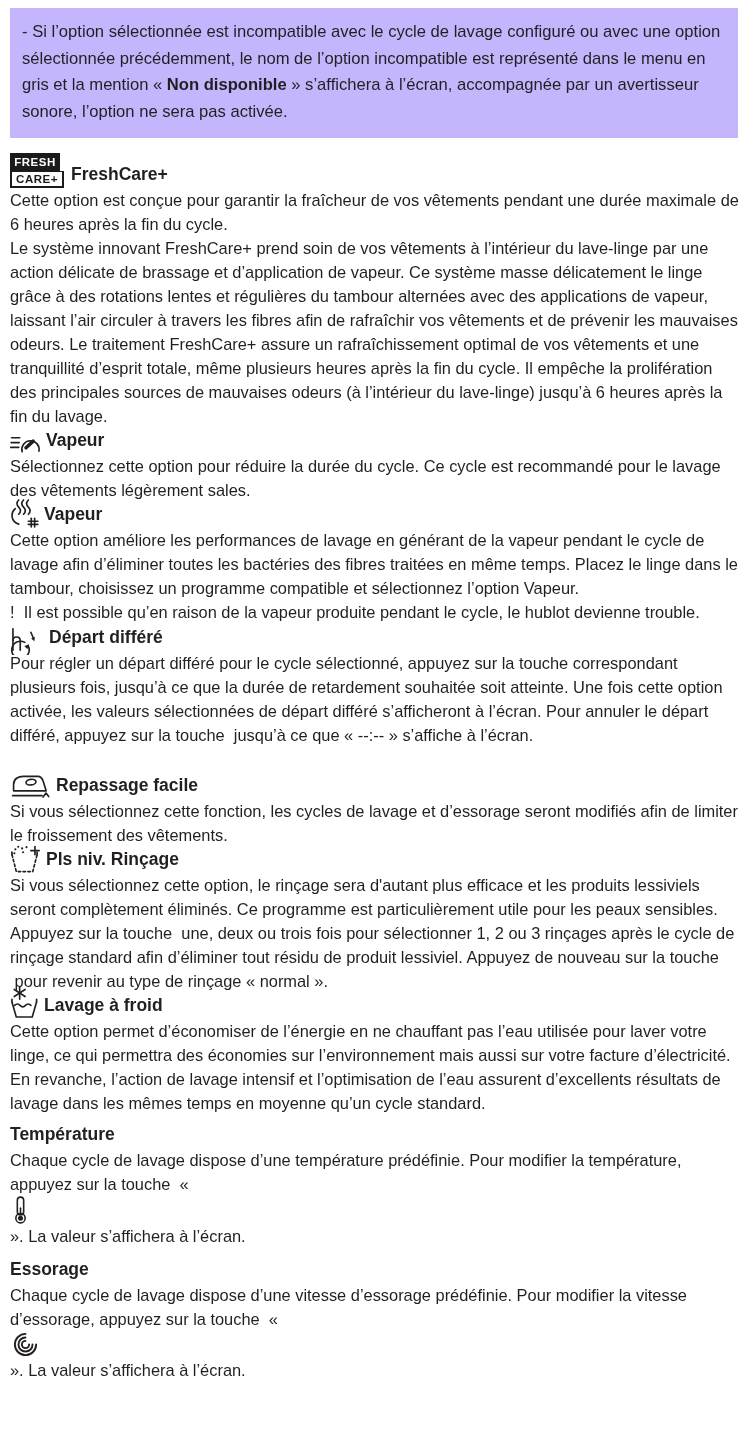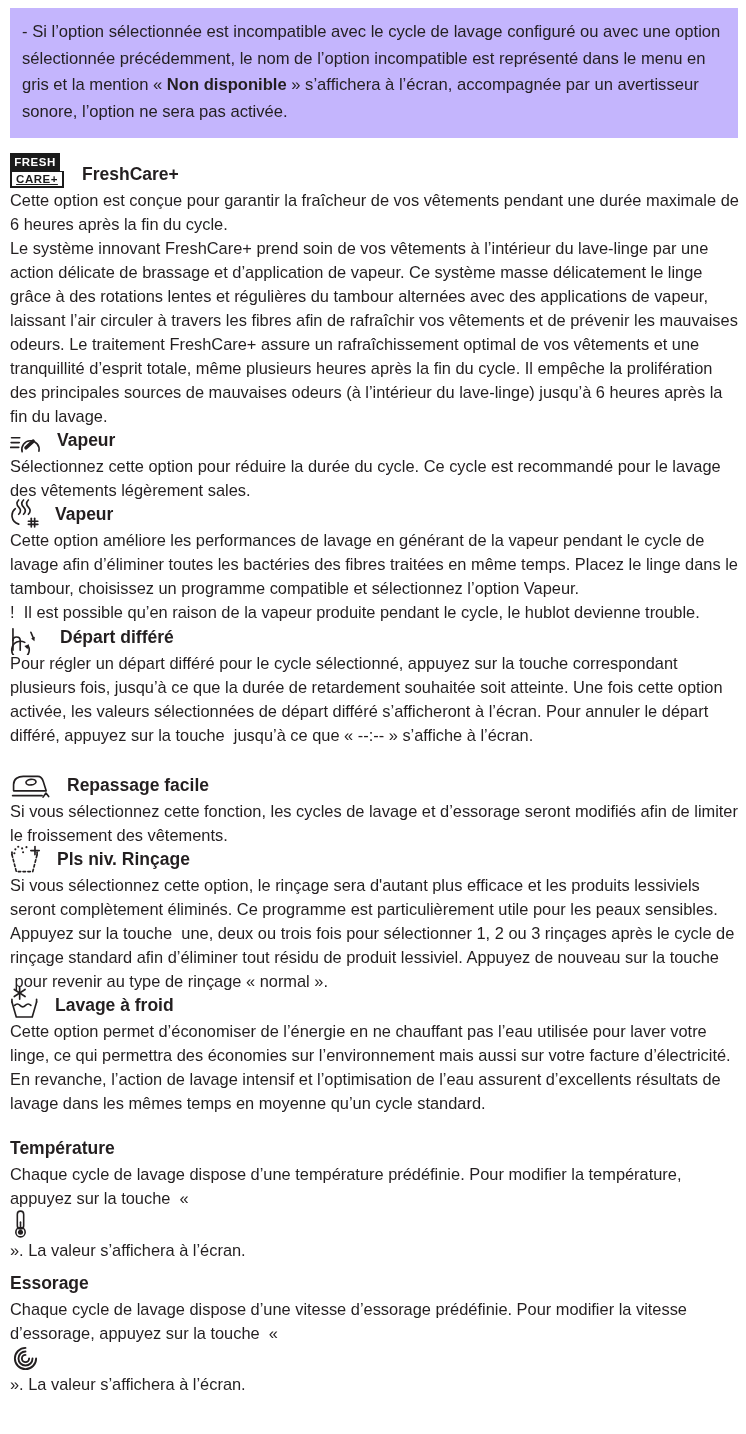--- a/index.html
+++ b/index.html
@@ -1,35 +1,35 @@
 <!DOCTYPE html>
 <html><head>
 <meta charset="utf-8">
 <style>
   html,body{margin:0;padding:0;background:#ffffff;}
   body{width:746px;font-family:"Liberation Sans",sans-serif;color:#231f20;}
   .page{width:746px;height:1434px;box-sizing:border-box;padding:8px 8px 0 10px;overflow:hidden;}
   .notice{background:#c4b5fd;padding:11px 12px 13px 12px;font-size:16.6px;line-height:26.5px;margin-bottom:15px;}
   .notice b{font-weight:bold;}
   p{margin:0;font-size:16.4px;line-height:24px;width:731px;}
-  .heading{display:flex;align-items:flex-end;gap:16px;font-weight:bold;font-size:17.5px;line-height:25px;width:731px;}
+  .heading{display:flex;align-items:flex-end;gap:5px;font-weight:bold;font-size:17.5px;line-height:25px;width:731px;}
   .heading .ttl{padding-bottom:1px;}
   .section{margin:0;}
   .sec-repassage{margin-top:25px;}
-  .sec-temperature{margin-top:21px;}
+  .sec-temperature{margin-top:7px;}
   .sec-essorage{margin-top:9px;}
   svg.gl{display:block;}
   svg.gl *{stroke:#231f20;fill:none;stroke-width:1.7;stroke-linecap:round;stroke-linejoin:round;}
   svg.gl .fl{fill:#231f20;stroke:none;}
   svg.gl .thick{stroke-width:3.6;}
   
   .badge{width:54px;margin-right:2px;}
   .badge div{box-sizing:border-box;text-align:center;font-weight:bold;font-size:11.5px;letter-spacing:0.5px;line-height:14px;font-family:"Liberation Sans",sans-serif;}
   .badge-top{background:#1b1b1b;color:#ffffff;border:2px solid #1b1b1b;width:50px;}
-  .badge-bottom{background:#ffffff;color:#1b1b1b;border:2px solid #1b1b1b;border-top-width:1px;width:54px;text-decoration:underline;}
+  .badge-bottom{background:#ffffff;color:#1b1b1b;border:2px solid #1b1b1b;border-top-width:1px;width:54px;}
   .ov-up{margin-bottom:-2px;}
   .raise8{margin-bottom:-1px;margin-top:-8px;}
   .inline-icon{display:inline-block;vertical-align:middle;margin:0 2px;}
 </style>
 </head>
 <body>
 
 <div class="page">
 
   <div class="notice"><span>- Si l’option sélectionnée est incompatible avec le cycle de lavage configuré ou avec une option sélectionnée précédemment, le nom de l’option incompatible est représenté dans le menu en gris et la mention « </span><b>Non disponible</b><span> » s’affichera à l’écran, accompagnée par un avertisseur sonore, l’option ne sera pas activée.</span></div>

